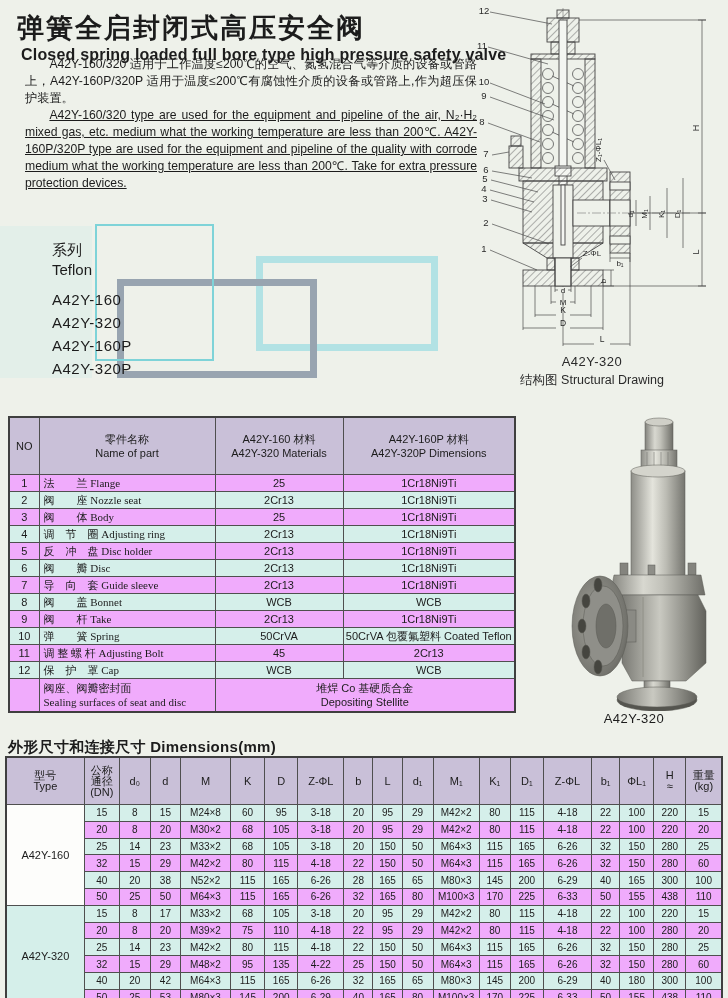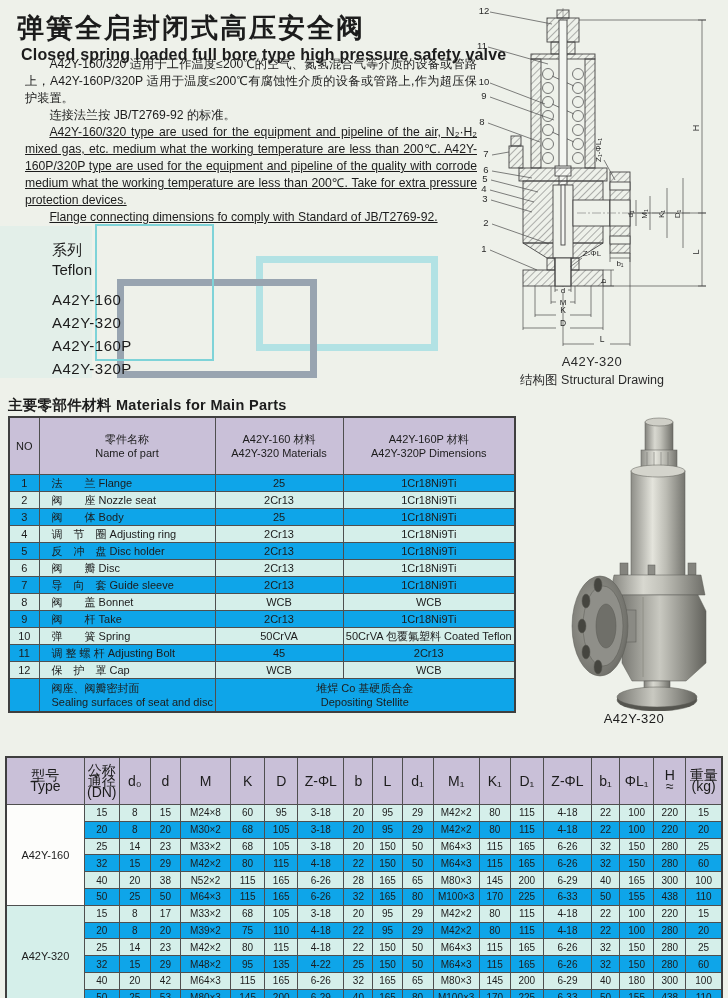--- a/index.html
+++ b/index.html
@@ -30,53 +30,51 @@
   .drawing text{font-family:"Liberation Sans", sans-serif; fill:#2a2a2a;}
   .photo{position:absolute; left:548px; top:405px; width:172px; height:306px;}
   .photo-caption{position:absolute; left:548px; top:711px; width:172px; text-align:center; font-size:13px; letter-spacing:0.5px;}
 
   
   .sec-h{position:absolute; font-size:14.5px; font-weight:bold; letter-spacing:0.3px;}
   #materials-heading{left:8px; top:396px;}
   #dims-heading{left:8px; top:738px; font-size:15px;}
 
   
-  table{border-collapse:collapse; table-layout:fixed; background:#0ea5e9;}
+  table{border-collapse:collapse; table-layout:fixed; background:#f0abfc;}
   th,td{border:1px solid #4f4f4f; text-align:center; vertical-align:middle; padding:0 1px; overflow:hidden; white-space:pre-line;}
   th{background:#c9c0d8; font-weight:normal;}
 
   #materials-table{position:absolute; left:8px; top:416px; width:506px;}
   #materials-table{border:2px solid #3f3f3f;}
   #materials-table th{height:56px; font-size:11px; line-height:14px;}
   #materials-table td{height:16px; font-size:11px;}
-  #materials-table td.name{text-align:left; padding-left:12px; white-space:nowrap;}
+  #materials-table td.name{text-align:left; padding-left:4px; white-space:nowrap;font-family:Liberation Serif, serif;}
   #materials-table tbody tr:nth-of-type(even) td{background:#d5efea;}
   #materials-table .foot td{height:32px; font-size:11px; line-height:14px;}
   #materials-table .foot td.name{white-space:pre-line;}
 
   #dims-table{position:absolute; left:5px; top:756px; width:718px; border:2px solid #3f3f3f;}
-  #dims-table th{height:46px; font-size:14px; line-height:11px;}
+  #dims-table th{height:46px; font-size:11px; line-height:11px;}
   #dims-table td{height:15.8px; font-size:10px;}
   #dims-table tbody tr:nth-of-type(odd) td{background:#d5efea;}
   #dims-table td.type-cell{background:#fdfdfb !important; font-size:11px;}
   #dims-table tbody.g320 td.type-cell{background:#d5efea !important;}
 </style>
 </head>
 <body>
 
 <div id="page">
 
   <h1 class="title-cn">弹簧全启封闭式高压安全阀</h1>
   <h2 class="title-en">Closed spring loaded full bore type high pressure safety valve</h2>
 
   <div class="intro">
     <p>A42Y-160/320 适用于工作温度≤200℃的空气、氮氢混合气等介质的设备或管路上，A42Y-160P/320P 适用于温度≤200℃有腐蚀性介质的设备或管路上,作为超压保护装置。</p>
-    <p>连接法兰按 JB/T2769-92 的标准。</p>
     <p class="noindent">A42Y-160/320 type are used for the equipment and pipeline of the air, N₂·H₂ mixed gas, etc.  medium what the working temperature are less than 200℃. A42Y-160P/320P type are used for the equipment and pipeline of the quality with corrode medium what the working temperature are less than 200℃. Take for extra pressure protection devices.</p>
-    <p class="noindent">Flange connecting dimensions fo comply with Standard of JB/T2769-92.</p>
   </div>
 
   <div class="tint"></div>
   <div class="rect-b"></div>
   <div class="rect-c"></div>
   <div class="rect-a"></div>
 
   <div class="series">
     <div class="lbl">系列</div>
     <div class="lbl">Teflon</div>
@@ -246,21 +244,20 @@
       <text x="111" y="305" font-size="8">M</text>
       <text x="111" y="313" font-size="8.5">K</text>
       <text x="111" y="326" font-size="8.5">D</text>
       <text x="150" y="342" font-size="8.5">L</text>
     </g>
 
     <text x="140" y="366" font-size="13" text-anchor="middle" letter-spacing="0.5">A42Y-320</text>
     <text x="140" y="384" font-size="12.5" text-anchor="middle">结构图 Structural Drawing</text>
   </svg>
 
-  <div class="sec-h" id="materials-heading">主要零部件材料 Materials for Main Parts</div>
 
   <table id="materials-table">
     <colgroup>
         <col style="width:30px">
         <col style="width:176px">
         <col style="width:128px">
         <col style="width:172px">
       </colgroup>
     <thead>
       <tr>
@@ -418,20 +415,21 @@
         <ellipse cx="38" cy="247" rx="4" ry="7" fill="#45453f"></ellipse>
       <ellipse cx="50" cy="262" rx="4" ry="7" fill="#45453f"></ellipse>
 
       <rect x="96" y="276" width="26" height="18" fill="url(#gm1)"></rect>
       <ellipse cx="109" cy="295" rx="40" ry="11" fill="#55554f"></ellipse>
       <ellipse cx="109" cy="292" rx="40" ry="10" fill="url(#gm3)"></ellipse>
     </g>
   </svg>
   <div class="photo-caption">A42Y-320</div>
 
+  <div class="sec-h" id="dims-heading">外形尺寸和连接尺寸 Dimensions(mm)</div>
 
   <table id="dims-table">
     <colgroup>
       <col style="width:78px">
         <col style="width:35px">
         <col style="width:31px">
         <col style="width:30px">
       <col style="width:50px">
         <col style="width:34px">
         <col style="width:33px">

